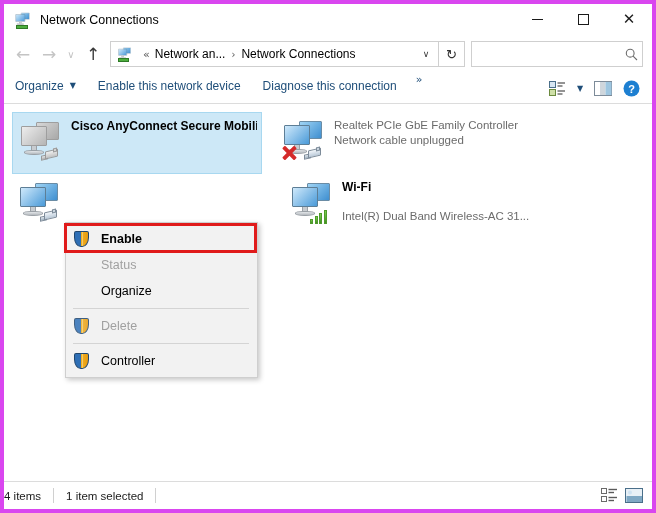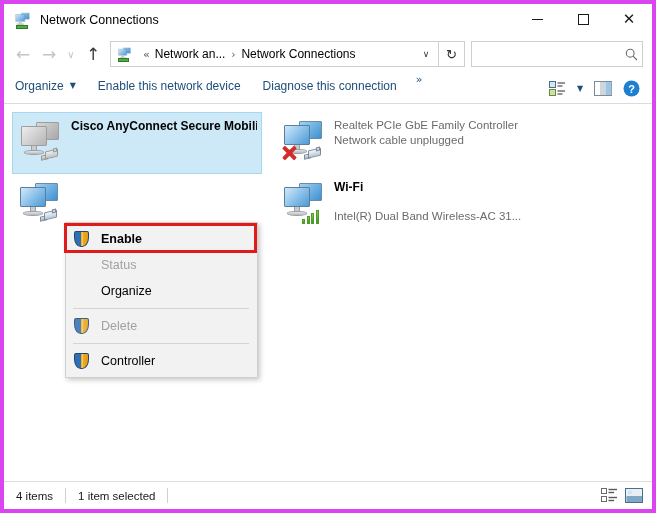--- a/index.html
+++ b/index.html
@@ -377,21 +377,21 @@
 
   
   .statusbar {
     position: absolute;
     left: 0; right: 0; bottom: 0;
     height: 28px;
     border-top: 1px solid #dcdcdc;
     display: flex;
     align-items: center;
     background: #ffffff;
-    padding-left: 12px;
+    padding-left: 0;
     font-size: 11.5px;
     color: #1a1a1a;
   }
   .sb-item { padding-right: 12px; }
   .sb-div {
     width: 1px; height: 15px; background: #d0d0d0;
     margin-right: 12px;
   }
   .sb-right {
     position: absolute; right: 10px;
@@ -563,21 +563,21 @@
             <div class="clip"></div>
         </div>
         <div class="redx"></div>
       </div>
       <div class="tile-lines">
         <div class="tile-sub">Realtek PCIe GbE Family Controller</div>
         <div class="tile-sub">Network cable unplugged</div>
       </div>
     </div>
 
-    <div class="tile" style="left:272px; top:70px; width:330px;">
+    <div class="tile" style="left:280px; top:70px; width:330px;">
       <div class="tile-icon">
         <div class="pcicon">
           <div class="mon-back"></div>
             <div class="mon-front"></div>
           <div class="mon-neck"></div>
             <div class="mon-base"></div>
         </div>
         <div class="wbars">
           <i></i>
             <i></i>

